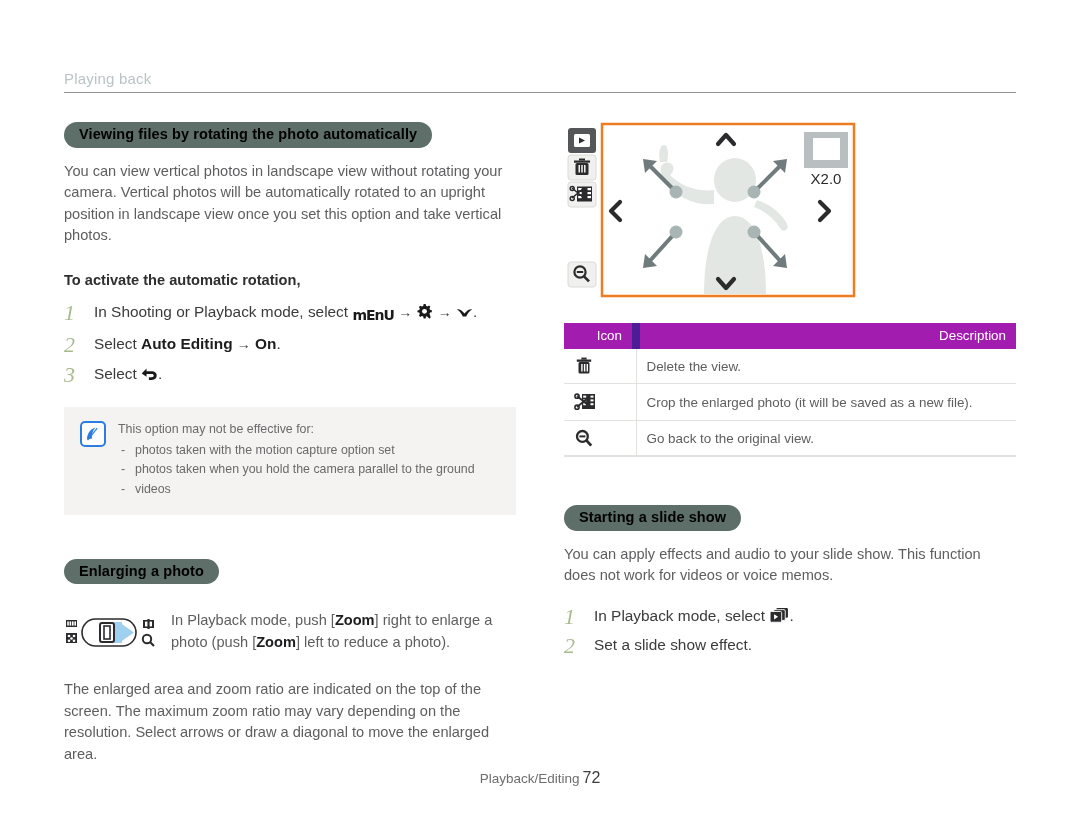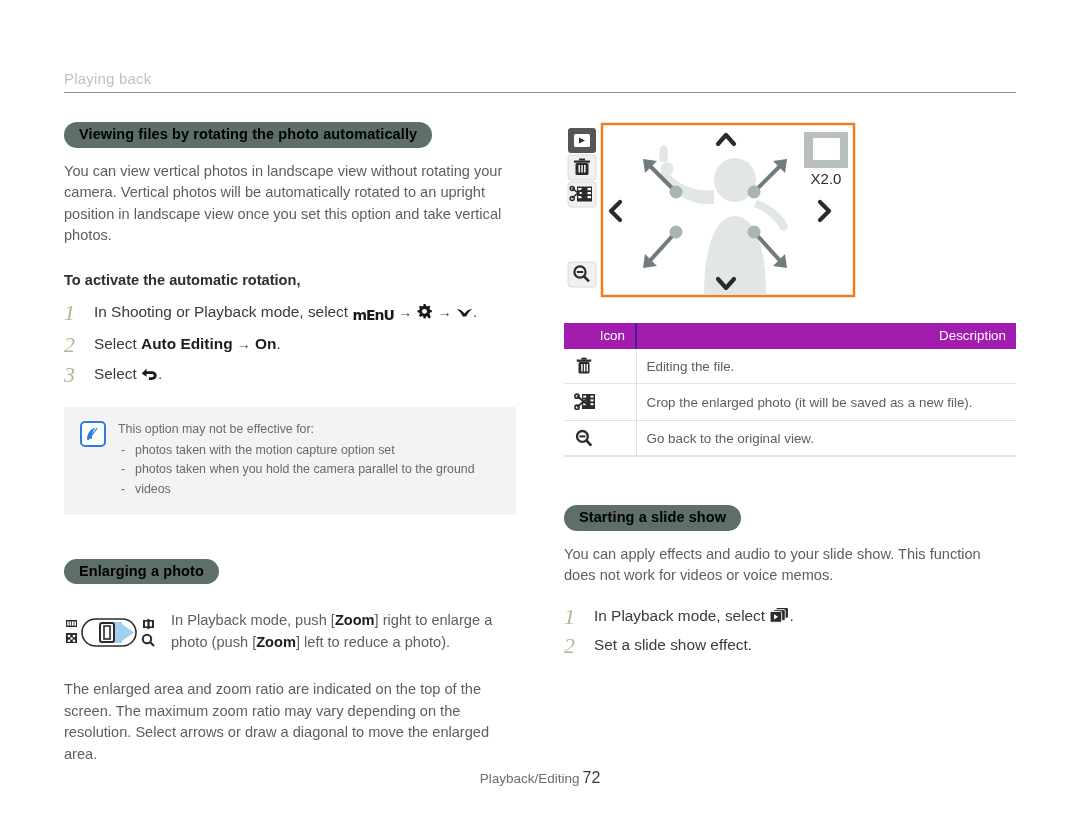--- a/index.html
+++ b/index.html
@@ -128,21 +128,21 @@
   }
   table.icon-table thead th {
     background: #a21caf;
     color: #ffffff;
     font-weight: normal;
     text-align: right;
     padding: 5px 10px 6px 10px;
     font-size: 13.4px;
   }
   table.icon-table thead th.th-icon { width: 72px; }
-  table.icon-table thead th.th-desc { border-left: 2px solid #4c1d95; }
+  table.icon-table thead th.th-desc { border-left: 8px solid #4c1d95; }
   table.icon-table tbody td {
     border-bottom: 1px solid #e2e2de;
     padding: 7px 10px;
     color: #5e5e60;
     vertical-align: middle;
   }
   table.icon-table tbody td.cell-icon {
     text-align: center;
     border-right: 1px solid #e2e2de;
     width: 72px;
@@ -381,21 +381,21 @@
             <svg width="20" height="20" viewBox="0 0 20 20">
               <rect x="4.5" y="6" width="11" height="11.5" rx="1.5" fill="#2b2b2d"></rect>
               <rect x="2.8" y="3.5" width="14.4" height="2.3" fill="#2b2b2d"></rect>
               <rect x="7.4" y="1.6" width="5.2" height="2" fill="#2b2b2d"></rect>
               <rect x="7.2" y="8" width="1.4" height="7.5" fill="#ffffff"></rect>
               <rect x="9.9" y="8" width="1.4" height="7.5" fill="#ffffff"></rect>
               <rect x="12.6" y="8" width="1.4" height="7.5" fill="#ffffff"></rect>
             </svg>
           </span>
         </td>
-        <td>Editing the file.</td>
+        <td>Delete the view.</td>
       </tr>
       <tr>
         <td class="cell-icon">
           <span>
             <svg width="22" height="22" viewBox="0 0 22 22">
               <rect x="8" y="3" width="13" height="15" fill="#2b2b2d"></rect>
               <rect x="9.2" y="4.6" width="3" height="2" fill="#ffffff"></rect>
               <rect x="9.2" y="8.4" width="3" height="2" fill="#ffffff"></rect>
               <rect x="9.2" y="12.2" width="3" height="2" fill="#ffffff"></rect>
               <rect x="16.5" y="4.6" width="3" height="2" fill="#ffffff"></rect>

